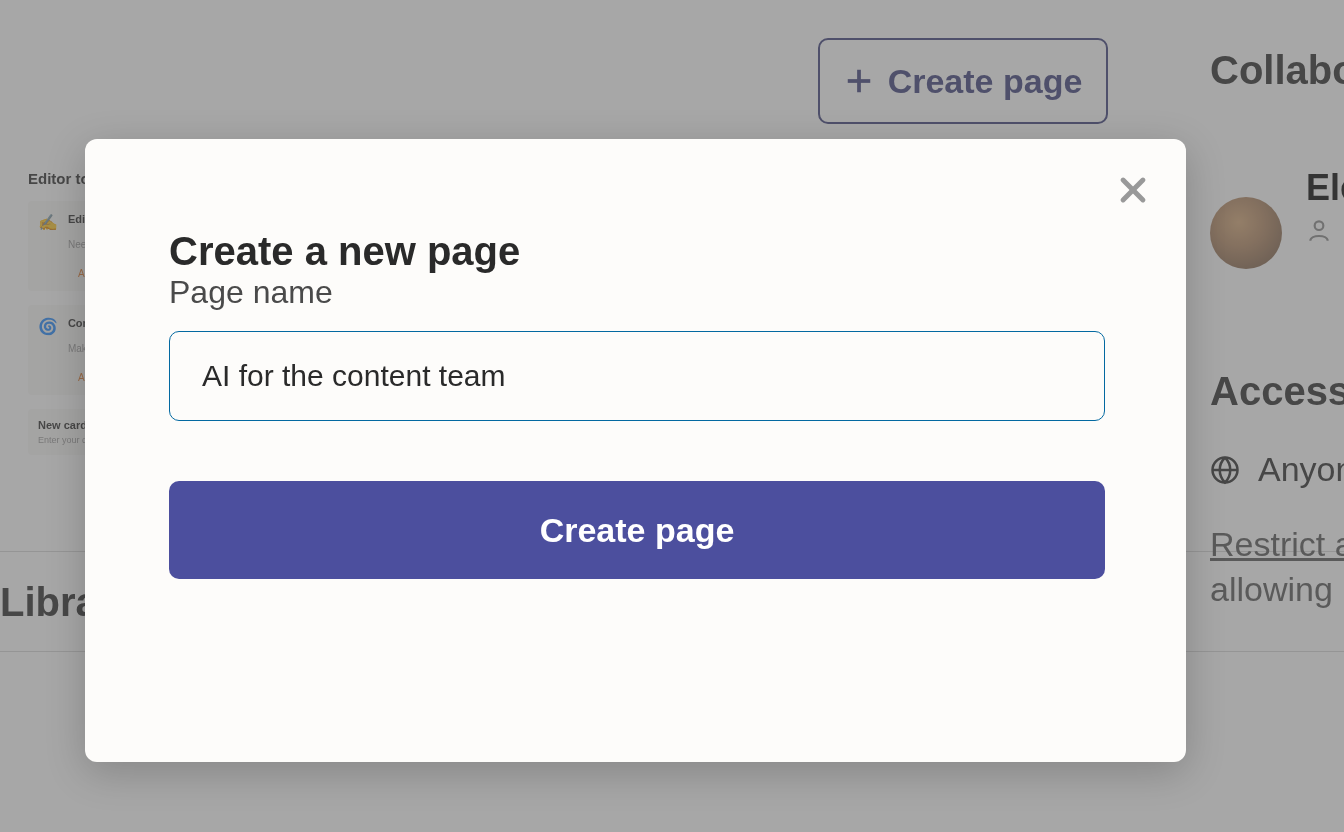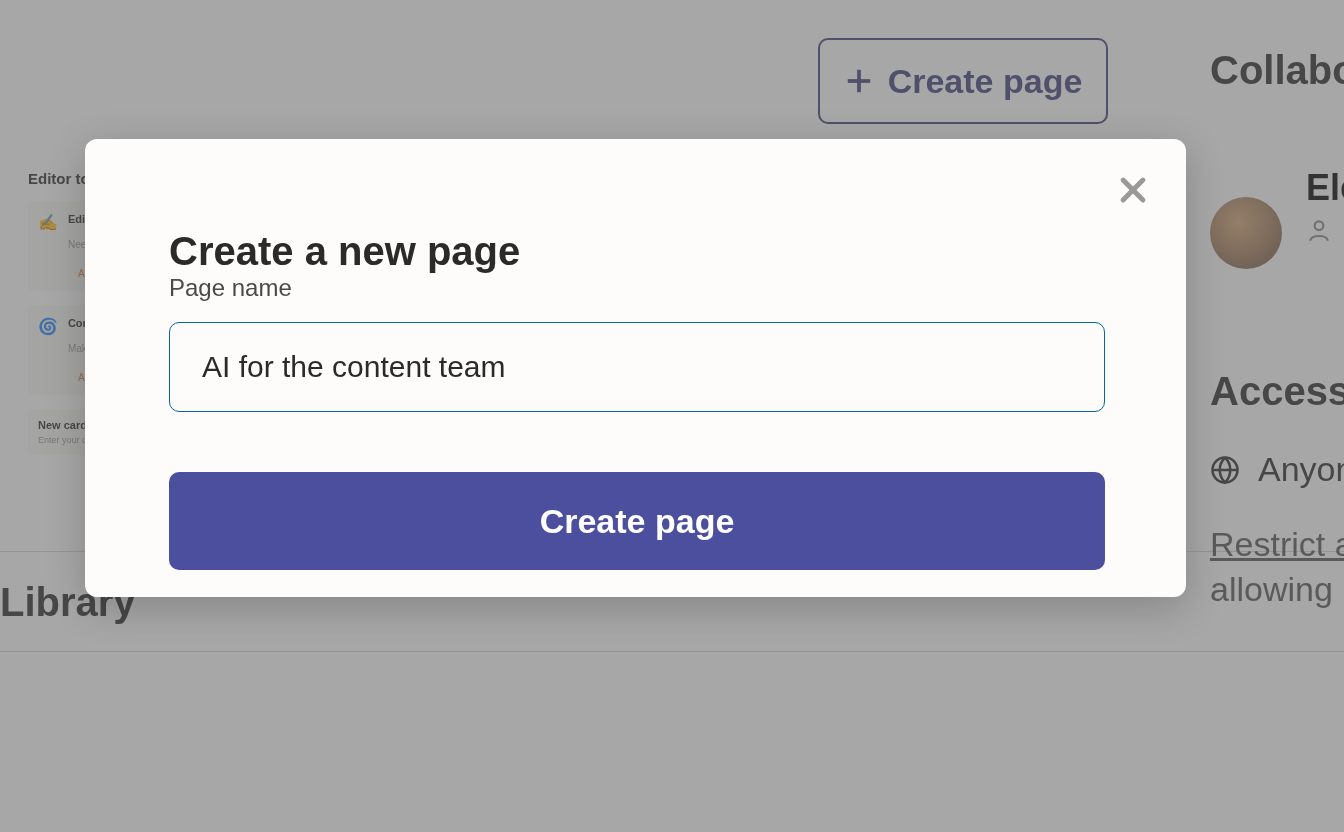--- a/index.html
+++ b/index.html
@@ -243,21 +243,21 @@
       height: 100%;
       background: rgba(94, 94, 94, 0.55);
     }
     
     
     .modal {
       position: absolute;
       top: 139px;
       left: 85px;
       width: 1101px;
-      height: 458px;
+      height: 623px;
       background: #fdfcfa;
       border-radius: 12px;
       box-shadow: 0 10px 40px rgba(0,0,0,0.2);
       padding: 0;
     }
     
     .modal-close {
       position: absolute;
       top: 30px;
       right: 32px;
@@ -271,21 +271,21 @@
     }
     
     .modal-title {
       font-size: 40px;
       font-weight: 700;
       color: #2a2a2a;
       margin: 90px 0 0 84px;
     }
     
     .modal-field-label {
-      font-size: 24px;
+      font-size: 32px;
       font-weight: 500;
       color: #4a4a4a;
       margin: 34px 0 0 84px;
     }
     
     .modal-input {
       display: block;
       margin: 20px 0 0 84px;
       width: 936px;
       height: 90px;

